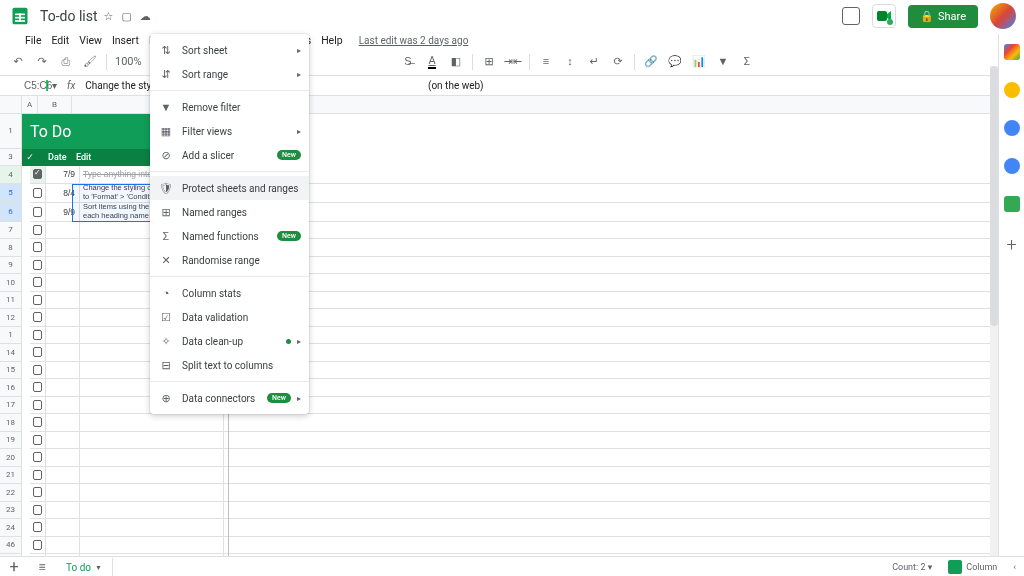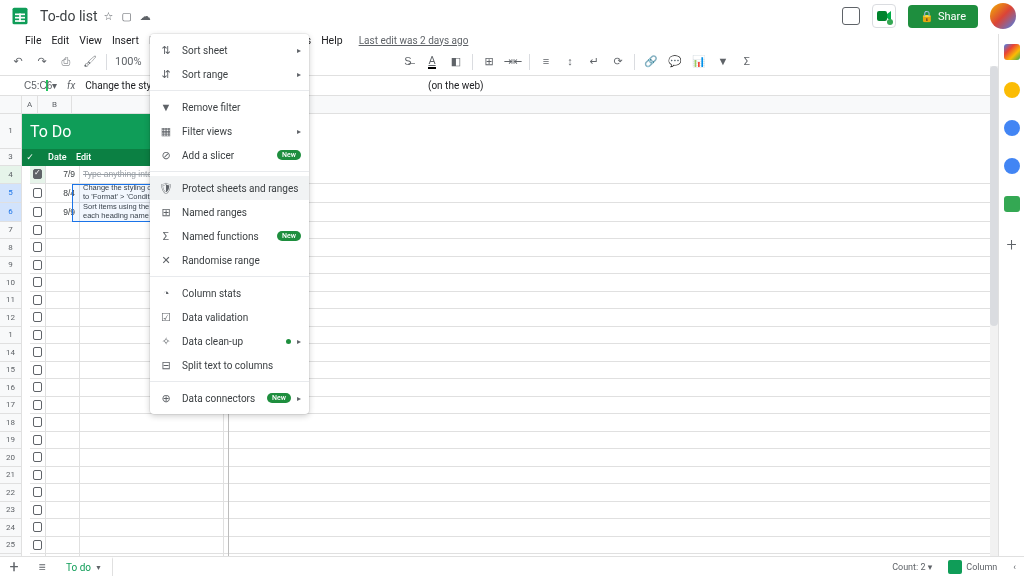--- a/index.html
+++ b/index.html
@@ -196,21 +196,21 @@
     <div class="rownum">15</div>
       <div class="rownum">16</div>
       <div class="rownum">17</div>
       <div class="rownum">18</div>
     <div class="rownum">19</div>
       <div class="rownum">20</div>
       <div class="rownum">21</div>
       <div class="rownum">22</div>
     <div class="rownum">23</div>
       <div class="rownum">24</div>
-      <div class="rownum">25</div>
+      <div class="rownum">46</div>
       <div class="rownum">26</div>
     <div class="rownum">27</div>
   </div>
   <div class="grid">
     <div class="colheads">
       <div class="colhead col-a">A</div>
       <div class="colhead col-b">B</div>
       <div class="colhead col-c" style="border-right:none;flex:1"></div>
     </div>
     <div class="todo-header">To Do</div>

